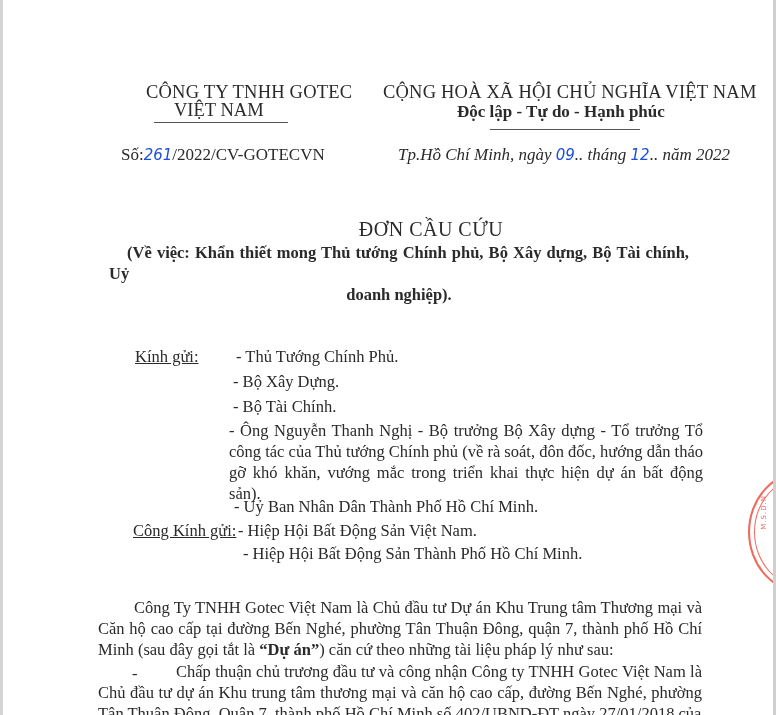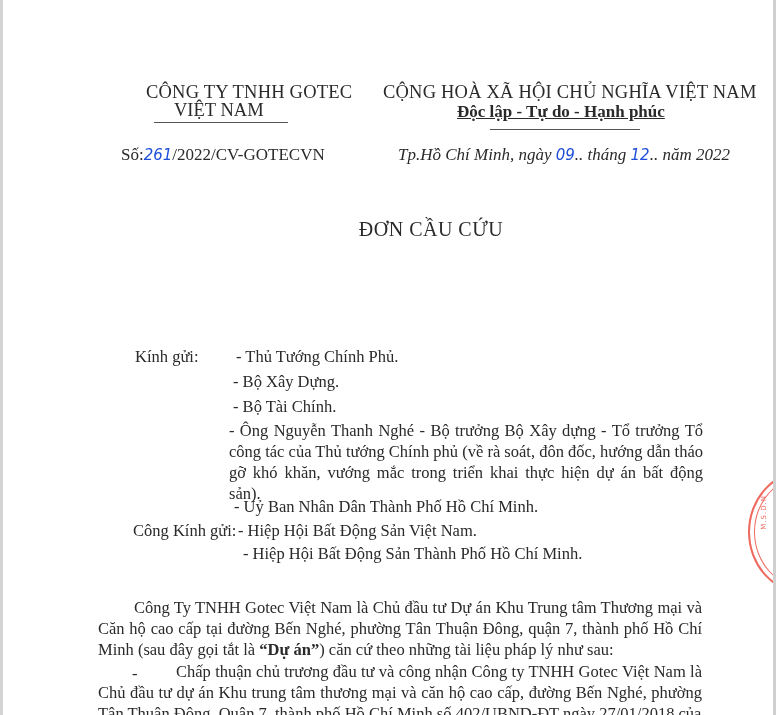--- a/index.html
+++ b/index.html
@@ -12,34 +12,34 @@
   .page-edge-left { position: absolute; left: 0; top: 0; width: 3px; height: 715px; background: #d4d4d4; }
   .page-edge-right { position: absolute; left: 773px; top: 0; width: 3px; height: 715px; background: #cfcfcf; }
 
   .abs { position: absolute; white-space: nowrap; }
 
   .org-line1 { left: 118px; top: 82px; font-size: 18.5px; letter-spacing: 0.2px; margin-left: 28px; }
   .org-line2 { left: 174px; top: 100px; font-size: 18.5px; }
   .org-rule { position: absolute; left: 154px; top: 122px; width: 134px; height: 1px; background: #555; }
 
   .nation-line1 { left: 383px; top: 82px; font-size: 18.5px; letter-spacing: 0.2px; text-align: right; }
-  .nation-line2 { left: 457px; top: 102px; font-size: 17px; font-weight: bold; text-decoration: underline; }
+  .nation-line2 { left: 457px; top: 102px; font-size: 17px; font-weight: bold; }
   .nation-rule { position: absolute; left: 490px; top: 129px; width: 150px; height: 1px; background: #555; }
 
   .docnum { left: 121px; top: 145px; font-size: 17px; }
   .hand { color: #1d4ed8; font-family: "DejaVu Sans", sans-serif; font-style: italic; font-size: 15px; }
 
   .dateline { left: 398px; top: 145px; font-size: 17px; font-style: italic; }
 
   .title { left: 0; width: 776px; text-align: center; top: 218px; font-size: 20px; white-space: normal; letter-spacing: 0.5px; padding-left: 43px; }
 
   .subject { left: 109px; top: 242px; width: 580px; font-size: 16.5px; font-weight: bold; line-height: 21px; white-space: normal; text-align: center; }
   .subject .first { display: block; text-indent: 18px; text-align: justify; text-align-last: left; }
 
-  .recip-label { font-size: 16.5px; }
+  .recip-label { font-size: 16.5px; text-decoration: underline; }
   .recip { font-size: 16.5px; }
   .recip-block { left: 229px; width: 474px; font-size: 16.5px; line-height: 21px; white-space: normal; text-align: justify; }
 
   .body-par { left: 98px; width: 604px; font-size: 16.5px; line-height: 21px; white-space: normal; text-align: justify; }
 
   .stamp { position: absolute; left: 748px; top: 470px; width: 110px; height: 120px; border-radius: 50%; border: 2px solid #ef6a5f; box-shadow: inset 0 0 0 4px #fff, inset 0 0 0 5px #ef6a5f; }
   .stamp-text { position: absolute; left: 760px; top: 495px; color: #ef6a5f; font-family: "DejaVu Sans", sans-serif; font-size: 7px; writing-mode: vertical-rl; transform: rotate(180deg); letter-spacing: 1px; }
 </style>
 </head>
 <body>
@@ -56,27 +56,29 @@
 <div class="abs nation-line1">CỘNG HOÀ XÃ HỘI CHỦ NGHĨA VIỆT NAM</div>
 <div class="abs nation-line2">Độc lập - Tự do - Hạnh phúc</div>
 <div class="nation-rule"></div>
 <div class="abs dateline">
   <span>Tp.Hồ Chí Minh, ngày </span><span class="hand">09</span><span>.. tháng </span><span class="hand">12</span><span>.. năm 2022</span>
 </div>
 
 <div class="abs title">ĐƠN CẦU CỨU</div>
 
 <div class="abs subject">
+  <span class="first">(Về việc: Khẩn thiết mong Thủ tướng Chính phủ, Bộ Xây dựng, Bộ Tài chính, Uỷ</span>
+  <span style="display:block;">doanh nghiệp).</span>
 </div>
 
 <div class="abs recip-label" style="left:135px; top:347px;">Kính gửi:</div>
 <div class="abs recip" style="left:236px; top:347px;">- Thủ Tướng Chính Phủ.</div>
 <div class="abs recip" style="left:233px; top:372px;">- Bộ Xây Dựng.</div>
 <div class="abs recip" style="left:233px; top:397px;">- Bộ Tài Chính.</div>
-<div class="abs recip-block" style="top:420px;">- Ông Nguyễn Thanh Nghé - Bộ trưởng Bộ Xây dựng - Tổ trưởng Tổ công tác của Thủ tướng Chính phủ (về rà soát, đôn đốc, hướng dẫn tháo gỡ khó khăn, vướng mắc trong triển khai thực hiện dự án bất động sản).</div>
+<div class="abs recip-block" style="top:420px;">- Ông Nguyễn Thanh Nghị - Bộ trưởng Bộ Xây dựng - Tổ trưởng Tổ công tác của Thủ tướng Chính phủ (về rà soát, đôn đốc, hướng dẫn tháo gỡ khó khăn, vướng mắc trong triển khai thực hiện dự án bất động sản).</div>
 <div class="abs recip" style="left:234px; top:497px;text-align:center;">- Uỷ Ban Nhân Dân Thành Phố Hồ Chí Minh.</div>
 
 <div class="abs recip-label" style="left:133px; top:521px;">Công Kính gửi:</div>
 <div class="abs recip" style="left:238px; top:521px;">- Hiệp Hội Bất Động Sản Việt Nam.</div>
 <div class="abs recip" style="left:243px; top:544px;text-align:center;">- Hiệp Hội Bất Động Sản Thành Phố Hồ Chí Minh.</div>
 
 <div class="abs body-par" style="top:597px; text-indent:36px;">
   <span>Công Ty TNHH Gotec Việt Nam là Chủ đầu tư Dự án Khu Trung tâm Thương mại và Căn hộ cao cấp tại đường Bến Nghé, phường Tân Thuận Đông, quận 7, thành phố Hồ Chí Minh (sau đây gọi tắt là </span><b>“Dự án”</b><span>) căn cứ theo những tài liệu pháp lý như sau:</span>
 </div>
 <div class="abs" style="left:132px; top:664px; font-size:16.5px;">-</div>

